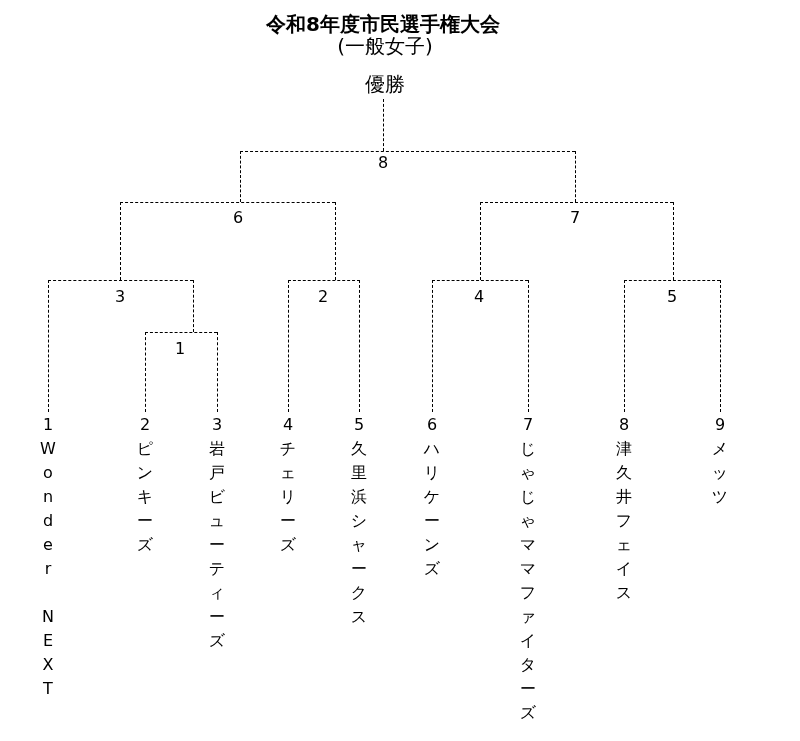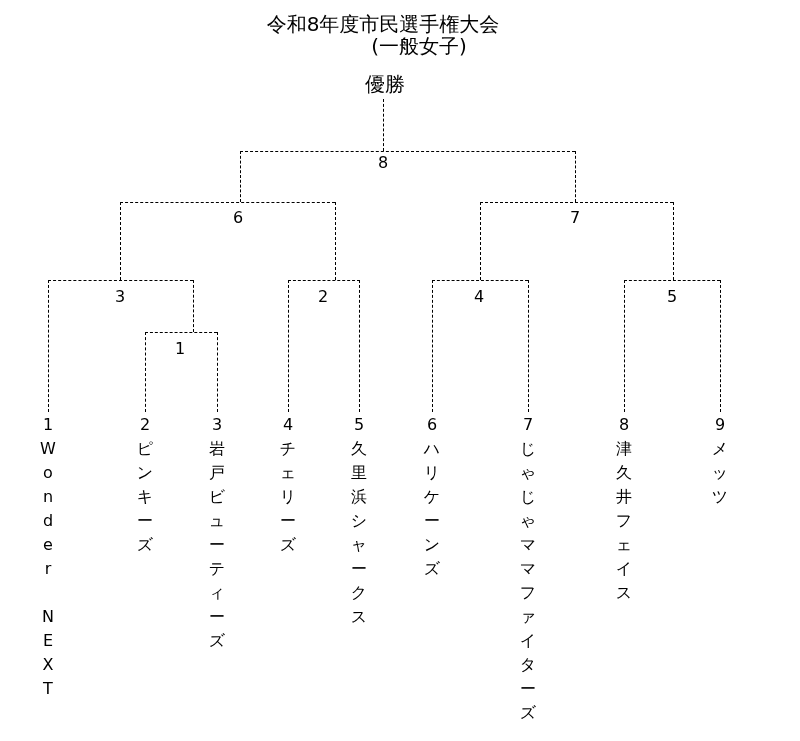--- a/index.html
+++ b/index.html
@@ -14,22 +14,22 @@
   .champ{font-size:20px;line-height:20px;font-family:Liberation Mono, monospace;}
   .mnum{position:absolute;transform:translateX(-50%);font-size:16px;line-height:16px;}
   .tcol{position:absolute;}
   .tchar{width:22px;height:24px;line-height:24px;text-align:center;font-size:16px;}
 </style>
 </head>
 <body>
 
 <div class="stage">
 
-  <div class="ctr title" style="left:383px;top:13px;">令和8年度市民選手権大会</div>
-  <div class="ctr title" style="left:385px;top:35px;margin-left:34px;">(一般女子)</div>
+  <div class="ctr title" style="left:383px;top:13px;font-weight:bold;">令和8年度市民選手権大会</div>
+  <div class="ctr title" style="left:385px;top:35px;">(一般女子)</div>
   <div class="ctr champ" style="left:385px;top:76px;">優勝</div>
 
   <div class="vl" style="left:383px;top:99px;height:52px;"></div>
 
   <div class="hl" style="left:240px;top:151px;width:335px;"></div>
   <div class="vl" style="left:240px;top:151px;height:51px;"></div>
   <div class="vl" style="left:575px;top:151px;height:51px;"></div>
 
   <div class="hl" style="left:120px;top:202px;width:215px;"></div>
   <div class="hl" style="left:480px;top:202px;width:193px;"></div>

